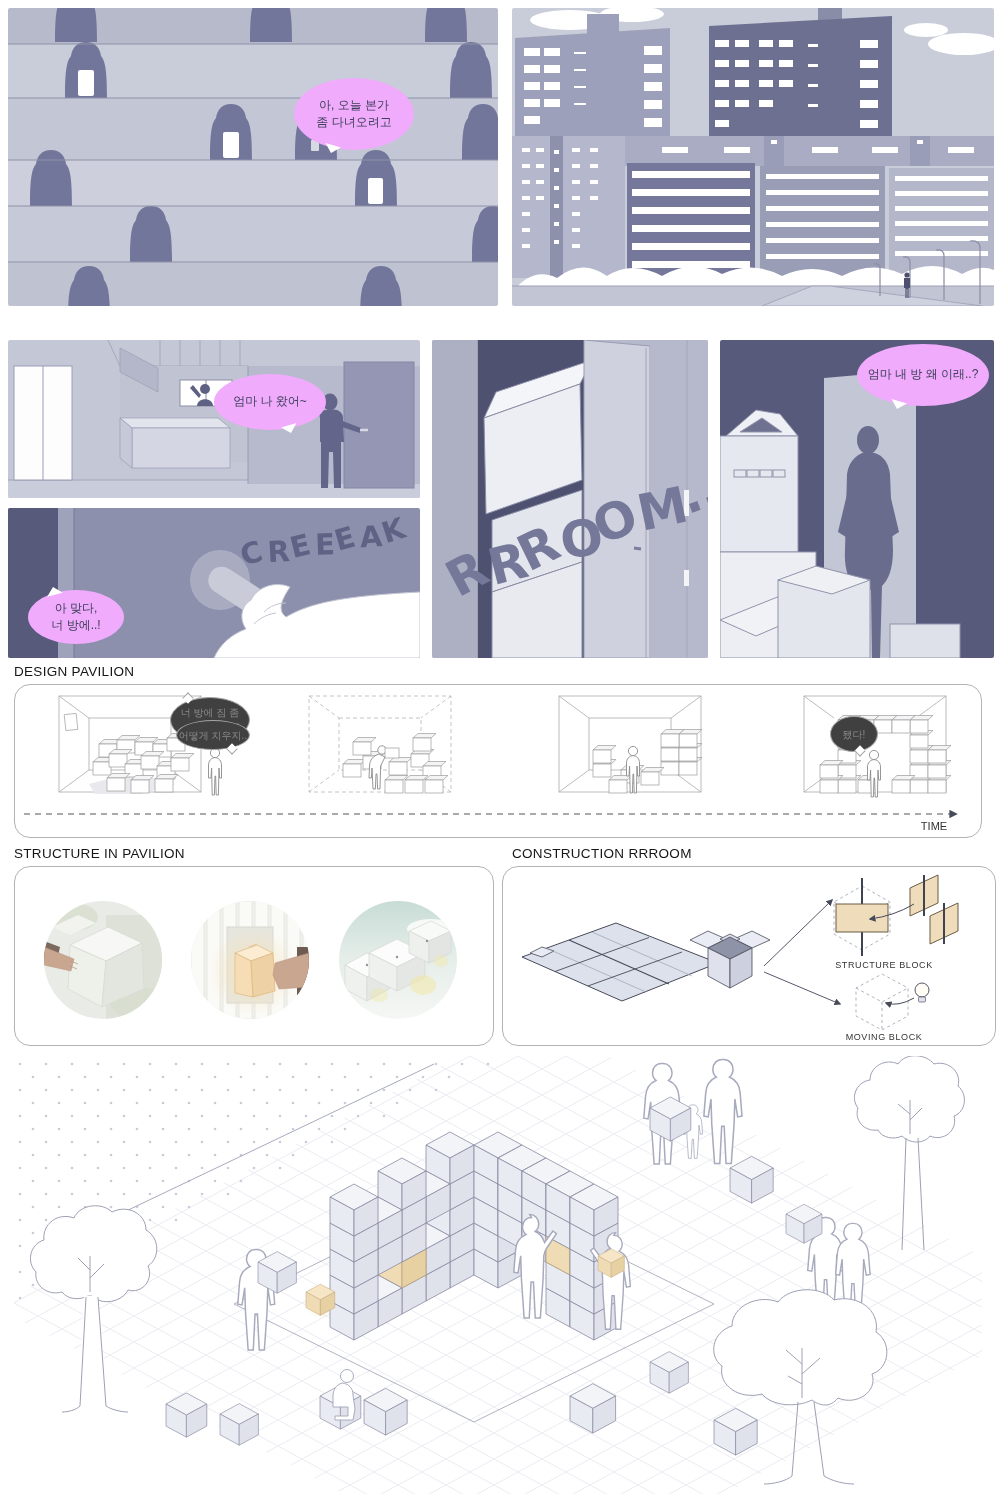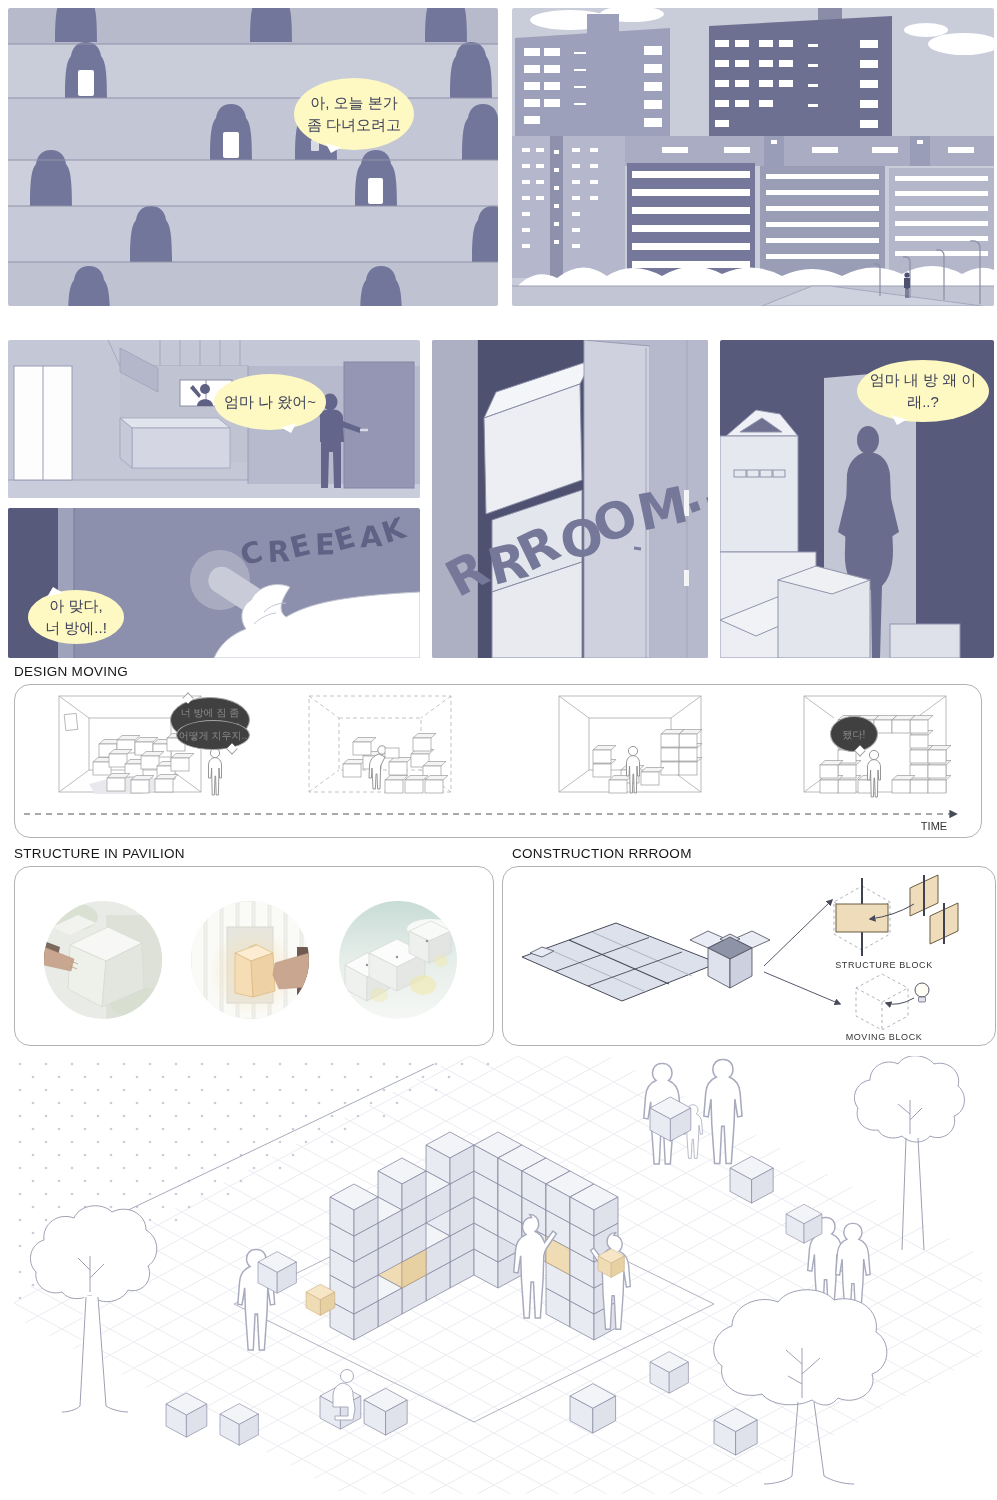--- a/index.html
+++ b/index.html
@@ -8,23 +8,23 @@
     --box-line:#8c8fa6; --sfx-text:#6f7294; --tan-block:#eedcba;
     --glow:#f6e2ba; --sketch-line:#9d9d9d;
   }
   html,body{margin:0;padding:0;background:#fff}
   .poster{position:relative;width:997px;height:1500px;background:#fff;overflow:hidden;
           font-family:"Liberation Sans","DejaVu Sans",sans-serif;}
   .panel{position:absolute;overflow:hidden;border-radius:2px}
   svg{display:block}
   .section-title{position:absolute;font-size:13.5px;letter-spacing:.3px;color:#161616;z-index:3}
   .obox{position:absolute;border:1px solid #b3b3b3;border-radius:16px;background:#fff}
-  .bubble{position:absolute;background:#fef9c3;border-radius:50%;display:flex;align-items:center;
+  .bubble{position:absolute;background:#f0abfc;border-radius:50%;display:flex;align-items:center;
           justify-content:center;text-align:center;white-space:pre-line;color:#3d4059;
-          font-size:15px;line-height:1.45;z-index:6}
+          font-size:12px;line-height:1.45;z-index:6}
   .bubble::after{content:'';position:absolute}
   .t-br::after{bottom:-11px;right:24%;border:8px solid transparent;border-top-color:#fff;transform:rotate(-16deg)}
   .t-bl::after{bottom:-11px;left:24%;border:8px solid transparent;border-top-color:#fff;transform:rotate(16deg)}
   .t-tl::after{top:-11px;left:18%;border:8px solid transparent;border-bottom-color:#fff;transform:rotate(-14deg)}
   .sk-b{position:absolute;background:#404040;border:1px solid #a5a5a5;border-radius:50%;display:flex;
         align-items:center;justify-content:center;text-align:right;white-space:pre-line;
         color:#8a8a8a;font-size:10px;line-height:1.5;z-index:5}
   .sk-b::after{content:'';position:absolute;width:7px;height:7px;background:#fff;transform:rotate(45deg)}
   .sk-tl::after{top:-4px;left:13px;border-top:1px solid #a5a5a5;border-left:1px solid #a5a5a5}
   .sk-br::after{bottom:-4px;right:13px;border-right:1px solid #a5a5a5;border-bottom:1px solid #a5a5a5}
@@ -389,39 +389,39 @@
         <rect x="40" y="130" width="12" height="7" fill="none"></rect>
         <rect x="53" y="130" width="12" height="7" fill="none"></rect>
         <rect x="0" y="212" width="96" height="106" fill="#eceef3"></rect>
         <polygon points="0,280 60,256 96,270 36,296" fill="#f1f2f6"></polygon>
         <rect x="58" y="240" width="92" height="78" fill="#e4e6ed"></rect>
         <polygon points="58,240 96,226 150,240 112,254" fill="#eef0f4"></polygon>
         <rect x="170" y="284" width="70" height="34" fill="#dfe1ea"></rect>
       </g>
     </svg>
   </div>
-  <div class="bubble t-bl" style="left:857px;top:360px;width:132px;height:62px">엄마 내 방 왜 이래..?</div>
+  <div class="bubble t-bl" style="left:857px;top:344px;width:132px;height:62px">엄마 내 방 왜 이래..?</div>
 
   <div class="panel" style="left:8px;top:508px;width:412px;height:150px">
     <svg width="412" height="150" viewBox="0 0 412 150">
       <rect width="412" height="150" fill="#8d90ac"></rect>
       <rect width="50" height="150" fill="#575a7a"></rect>
       <rect x="50" width="16" height="150" fill="#9fa2bb"></rect>
       <line x1="66" y1="0" x2="66" y2="150" stroke="#767996"></line>
       <circle cx="212" cy="72" r="30" fill="#a9acc0"></circle>
       <rect x="202" y="56" width="82" height="27" rx="13.5" fill="#c9ccd8" transform="rotate(33 210 68)"></rect>
       <path fill="#ffffff" stroke="#c2c5d2" stroke-width="1" d="M412,150 L206,150 C212,136 224,126 238,121 C231,111 233,98 243,92 C250,78 268,73 282,79 C272,94 270,103 278,109 C302,95 334,88 412,84 Z"></path>
       <path d="M256,104 C262,98 270,95 278,95 M246,116 C252,110 260,106 268,105" stroke="#c2c5d2" stroke-width="1" fill="none"></path>
       <text transform="translate(236,58) rotate(-9)" font-size="29" font-weight="700" font-family="'DejaVu Sans',sans-serif" fill="#5f6284" letter-spacing="3" rotate="-8 6 -5 7 -7 5 -9">CREEEAK</text>
     </svg>
   </div>
   <div class="bubble t-tl" style="left:28px;top:590px;width:96px;height:54px">아 맞다,
 너 방에..!</div>
 
-  <div class="section-title" style="left:14px;top:664px">DESIGN MOVING</div>
+  <div class="section-title" style="left:14px;top:664px">DESIGN PAVILION</div>
   <div class="obox" style="left:14px;top:684px;width:966px;height:152px"></div>
 
   <svg class="panel" style="left:43px;top:692px" width="210" height="112" viewBox="0 0 210 112">
     <g stroke="#ababab" stroke-width=".8" fill="none">
       <rect x="16" y="4" width="142" height="96"></rect>
         <rect x="46" y="26" width="82" height="52"></rect>
       <line x1="16" y1="4" x2="46" y2="26"></line>
         <line x1="158" y1="4" x2="128" y2="26"></line>
       <line x1="16" y1="100" x2="46" y2="78"></line>
         <line x1="158" y1="100" x2="128" y2="78"></line>

